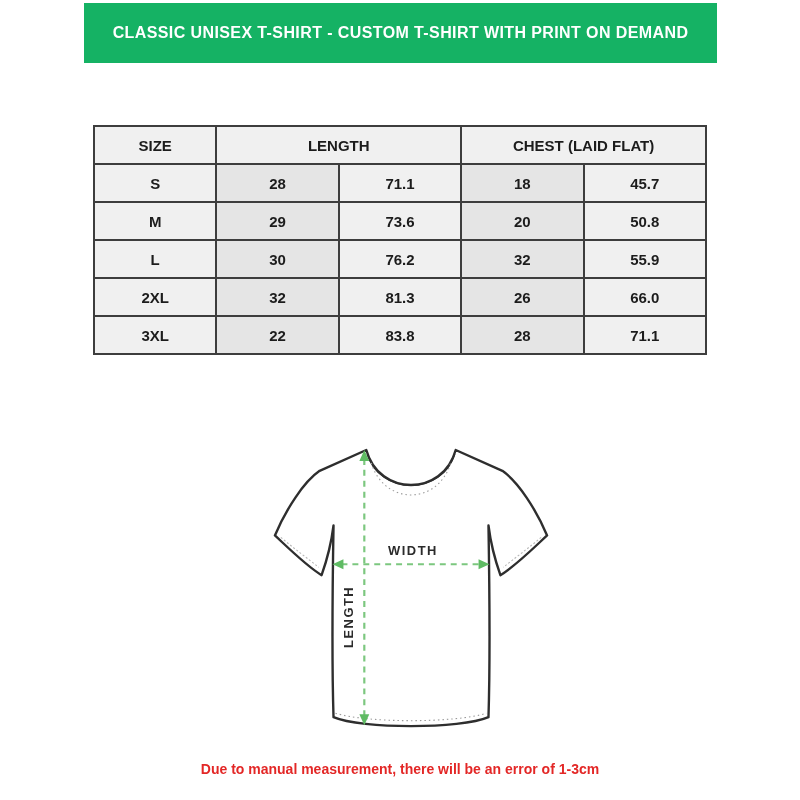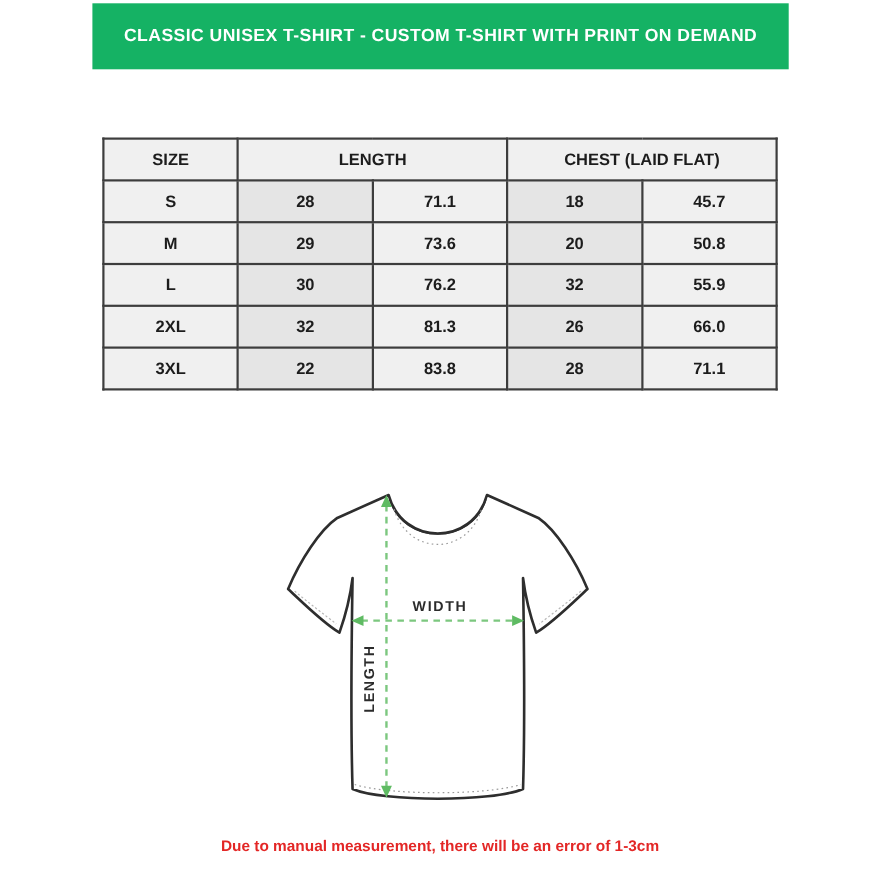--- a/index.html
+++ b/index.html
@@ -19,21 +19,21 @@
     border-collapse:collapse;table-layout:fixed;margin-top:48px;
   }
   table.size-chart col{width:20%;}
   table.size-chart th,table.size-chart td{
     border:2px solid #3d3d3d;height:36px;padding:0;margin:0;
     text-align:center;vertical-align:middle;
     font-weight:bold;font-size:15px;color:#1c1c1c;background:#e5e5e5;
   }
   table.size-chart th{background:#f0f0f0;}
   table.size-chart td.shade{background:#f0f0f0;}
-  .shirt-wrap{position:absolute;left:249px;top:446px;width:298px;height:304px;}
+  .shirt-wrap{position:absolute;left:262px;top:446px;width:298px;height:304px;}
   .footer-note{
     position:absolute;left:0;top:761px;width:800px;text-align:center;
     color:#e32726;font-weight:bold;font-size:14px;
   }
 </style>
 </head>
 <body>
 
 <div class="banner">
   <span class="banner-title">CLASSIC UNISEX T-SHIRT - CUSTOM T-SHIRT WITH PRINT ON DEMAND</span>

